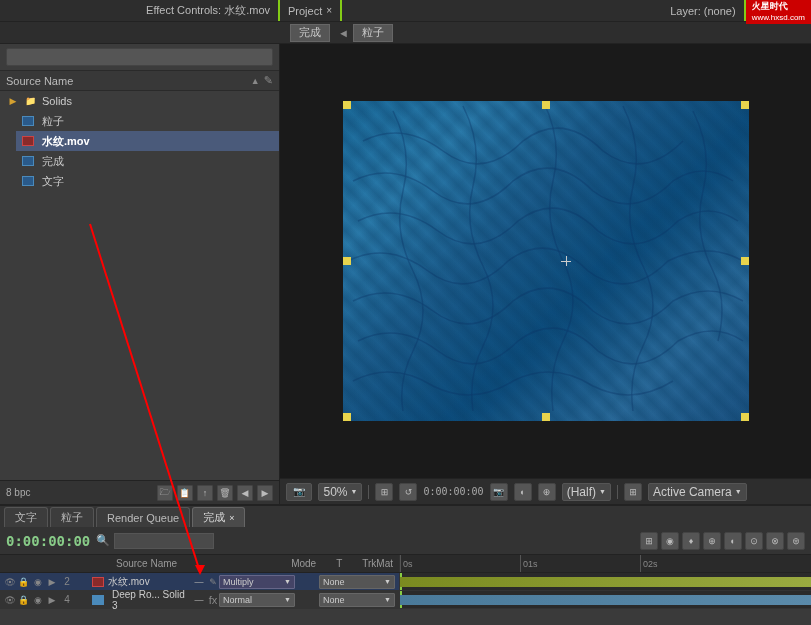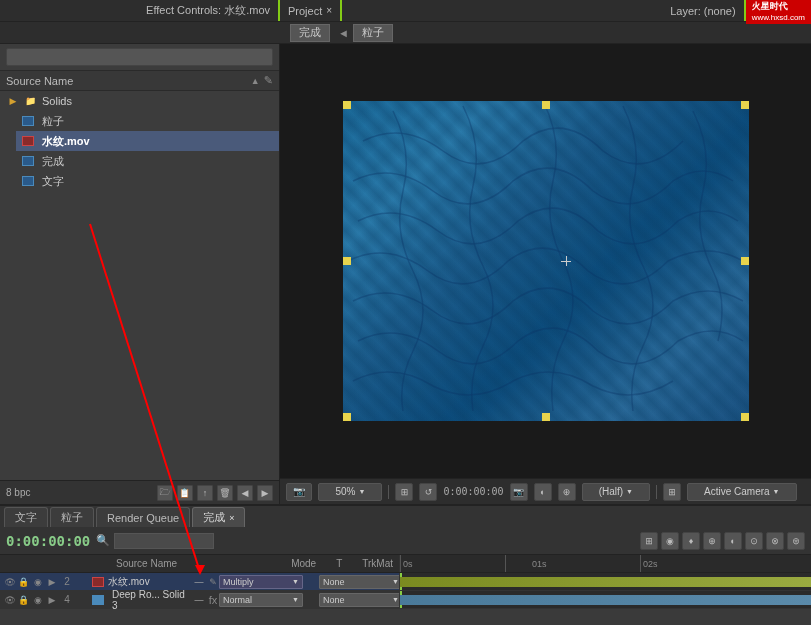--- a/index.html
+++ b/index.html
@@ -56,21 +56,21 @@
     .corner-handle.ml { top: 50%; left: 0; transform: translateY(-50%); }
     .corner-handle.mr { top: 50%; right: 0; transform: translateY(-50%); }
     .corner-handle.tm { top: 0; left: 50%; transform: translateX(-50%); }
     .corner-handle.bm { bottom: 0; left: 50%; transform: translateX(-50%); }
     .crosshair { position: absolute; top: 50%; left: 55%; width: 10px; height: 10px; transform: translate(-50%, -50%); }
     .crosshair::before { content: ''; position: absolute; top: 50%; left: 0; right: 0; height: 1px; background: #ccc; }
     .crosshair::after { content: ''; position: absolute; left: 50%; top: 0; bottom: 0; width: 1px; background: #ccc; }
 
     .viewer-controls { height: 26px; background: #2d2d2d; border-top: 1px solid #222; display: flex; align-items: center; padding: 0 6px; gap: 6px; }
     .viewer-btn { height: 18px; padding: 0 6px; background: #484848; border: 1px solid #555; color: #ccc; font-size: 10px; cursor: pointer; border-radius: 2px; display: flex; align-items: center; }
-    .viewer-dropdown { height: 18px; padding: 0 16px; background: #484848; border: 1px solid #555; color: #ccc; font-size: 10px; cursor: pointer; display: flex; align-items: center; gap: 3px; border-radius: 2px; }
+    .viewer-dropdown { height: 18px; padding: 0 4px; background: #484848; border: 1px solid #555; color: #ccc; font-size: 12px; cursor: pointer; display: flex; align-items: center; gap: 3px; border-radius: 2px; }
     .viewer-dropdown::after { content: '▼'; font-size: 7px; }
     .separator { width: 1px; height: 14px; background: #555; }
     .time-display { font-size: 10px; color: #aaa; font-family: monospace; }
 
     
     .timeline-tabs { height: 22px; background: #333; border-top: 1px solid #222; display: flex; align-items: flex-end; padding-left: 4px; }
     .tl-tab { height: 20px; padding: 0 10px; display: flex; align-items: center; font-size: 11px; cursor: pointer; border: 1px solid #555; border-bottom: none; background: #3c3c3c; color: #bbb; margin-right: 2px; border-radius: 3px 3px 0 0; }
     .tl-tab.active { background: #4a4a4a; color: #ddd; border-color: #666; }
     .timeline-top { height: 28px; background: #333; display: flex; align-items: center; padding: 0 6px; gap: 6px; border-bottom: 1px solid #222; }
     .time-code { font-size: 14px; color: #88cc88; font-family: monospace; font-weight: bold; }
@@ -89,21 +89,21 @@
     .tl-row { height: 18px; display: flex; align-items: center; border-bottom: 1px solid #333; }
     .tl-row.selected-row { background: #2a3a5a; }
     .tl-row-controls { display: flex; align-items: center; width: 90px; gap: 2px; padding: 0 4px; flex-shrink: 0; }
     .tl-row-icon-sm { width: 12px; height: 12px; display: flex; align-items: center; justify-content: center; cursor: pointer; font-size: 9px; color: #888; }
     .tl-row-num { font-size: 10px; color: #888; width: 14px; text-align: center; }
     .tl-row-label { flex: 1; font-size: 10px; color: #ccc; display: flex; align-items: center; gap: 4px; padding: 0 2px; }
     .tl-row-label .mini-icon { width: 10px; height: 10px; flex-shrink: 0; }
     .tl-row-mode { width: 80px; flex-shrink: 0; }
     .tl-row-t { width: 20px; flex-shrink: 0; font-size: 10px; color: #888; text-align: center; }
     .tl-row-trkmat { width: 80px; flex-shrink: 0; }
-    .mode-dropdown { height: 14px; width: 84px; background: #555; border: 1px solid #666; color: #ccc; font-size: 9px; display: flex; align-items: center; padding: 0 3px; cursor: pointer; position: relative; border-radius: 1px; }
+    .mode-dropdown { height: 14px; width: 76px; background: #555; border: 1px solid #666; color: #ccc; font-size: 9px; display: flex; align-items: center; padding: 0 3px; cursor: pointer; position: relative; border-radius: 1px; }
     .mode-dropdown.highlight { background: #446; border-color: #668; }
     .mode-dropdown::after { content: '▼'; font-size: 7px; margin-left: auto; }
     .tl-timeline-row { height: 18px; border-bottom: 1px solid #333; position: relative; }
     .tl-bar { height: 10px; background: #8a9a30; position: absolute; top: 4px; }
     .tl-bar.green { background: linear-gradient(90deg, #7a8a20, #9aaa40); }
     .tl-bar.layer2 { background: linear-gradient(90deg, #4a7a9a, #5a8aaa); }
     .tl-playhead { position: absolute; top: 0; bottom: 0; width: 2px; background: #88cc44; left: 0; }
 
     
     .ruler-container { position: relative; height: 100%; }
@@ -283,21 +283,21 @@
       <span class="tl-col-header">Source Name</span>
       <span class="tl-col-header" style="margin-left:auto;">Mode</span>
       <span class="tl-col-header">T</span>
       <span class="tl-col-header">TrkMat</span>
     </div>
     <div class="tl-right-header">
       <div class="ruler-container">
         <div class="ruler-tick" style="left:0px;">
           <span class="ruler-label">0s</span>
         </div>
-        <div class="ruler-tick" style="left:105px;padding-left:24px;">
+        <div class="ruler-tick" style="left:120px;">
           <span class="ruler-label">01s</span>
         </div>
         <div class="ruler-tick" style="left:240px;">
           <span class="ruler-label">02s</span>
         </div>
       </div>
     </div>
   </div>
 
   <div class="timeline-body">

